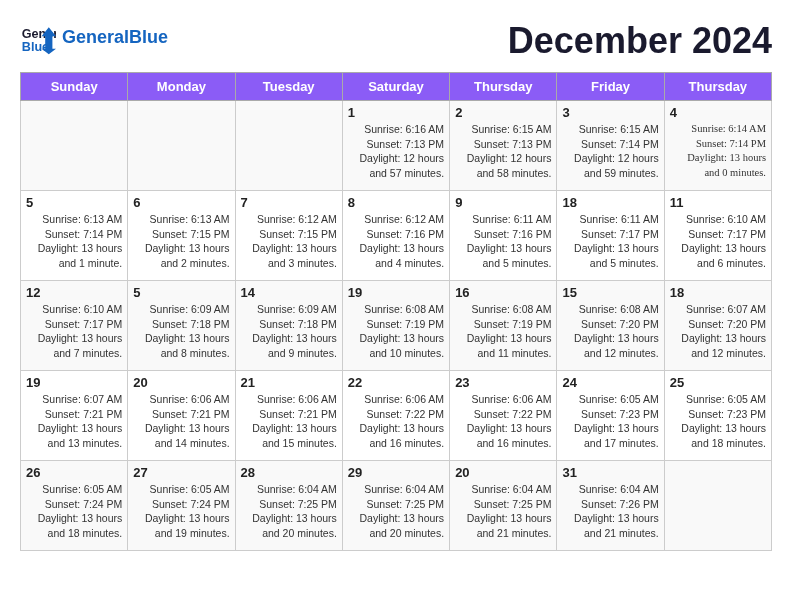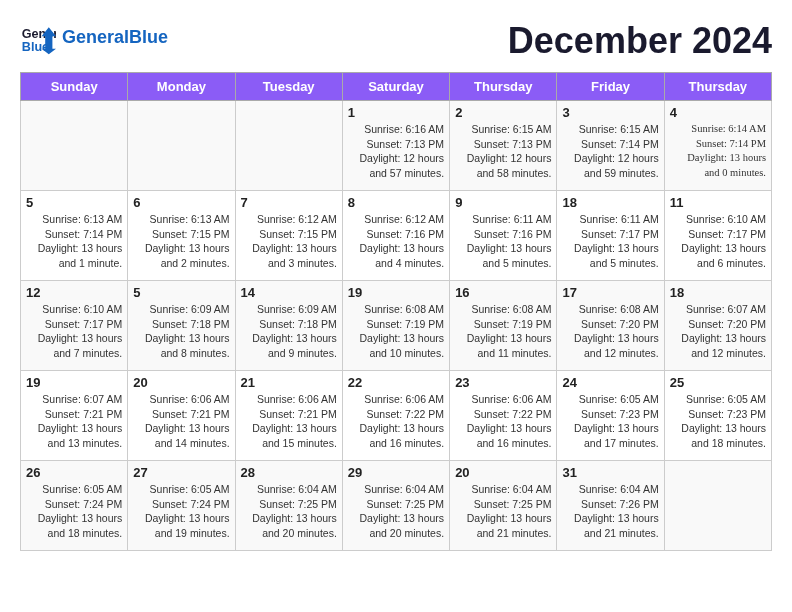--- a/index.html
+++ b/index.html
@@ -234,21 +234,21 @@
 and 10 minutes.</div>
         </td>
         <td>
           <span class="day-number">16</span>
           <div class="day-info" style="white-space: pre-line;">Sunrise: 6:08 AM
 Sunset: 7:19 PM
 Daylight: 13 hours
 and 11 minutes.</div>
         </td>
         <td>
-          <span class="day-number">17</span>
+          <span class="day-number">15</span>
           <div class="day-info" style="white-space: pre-line;">Sunrise: 6:08 AM
 Sunset: 7:20 PM
 Daylight: 13 hours
 and 12 minutes.</div>
         </td>
         <td>
           <span class="day-number">18</span>
           <div class="day-info" style="white-space: pre-line;">Sunrise: 6:07 AM
 Sunset: 7:20 PM
 Daylight: 13 hours

